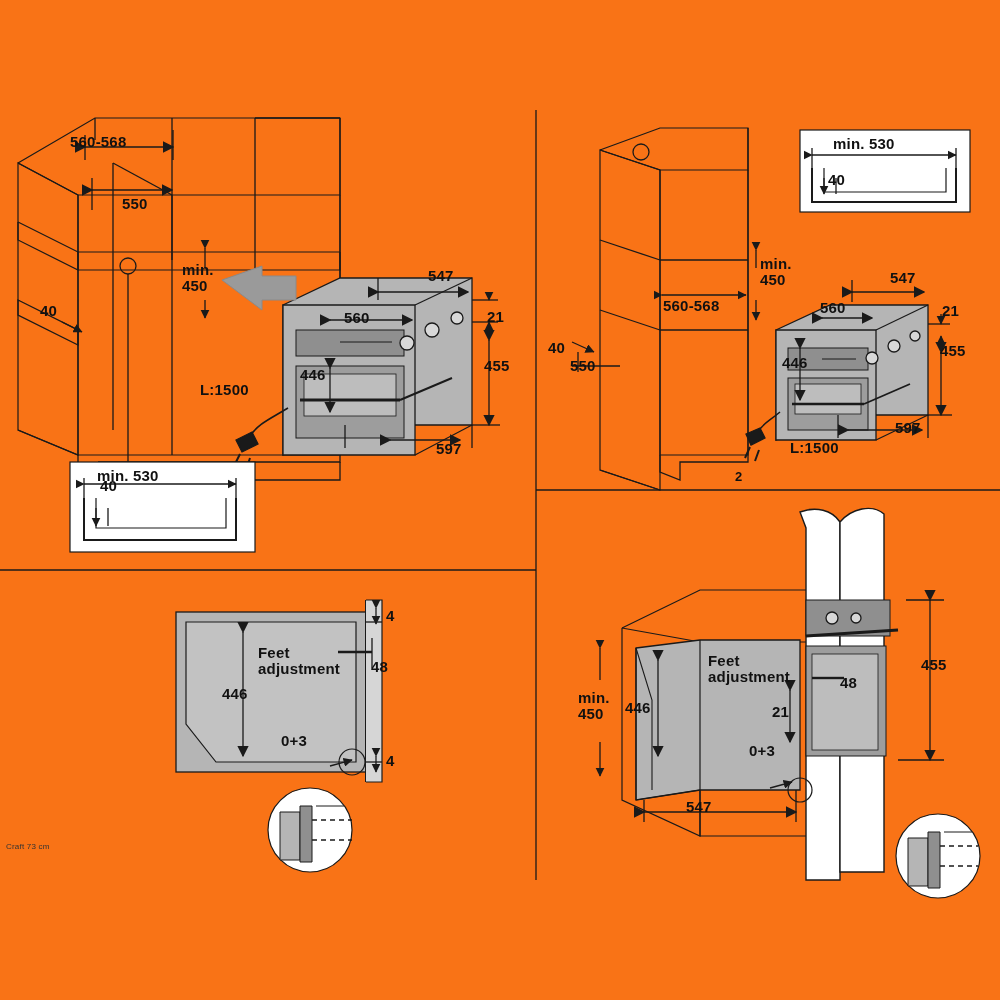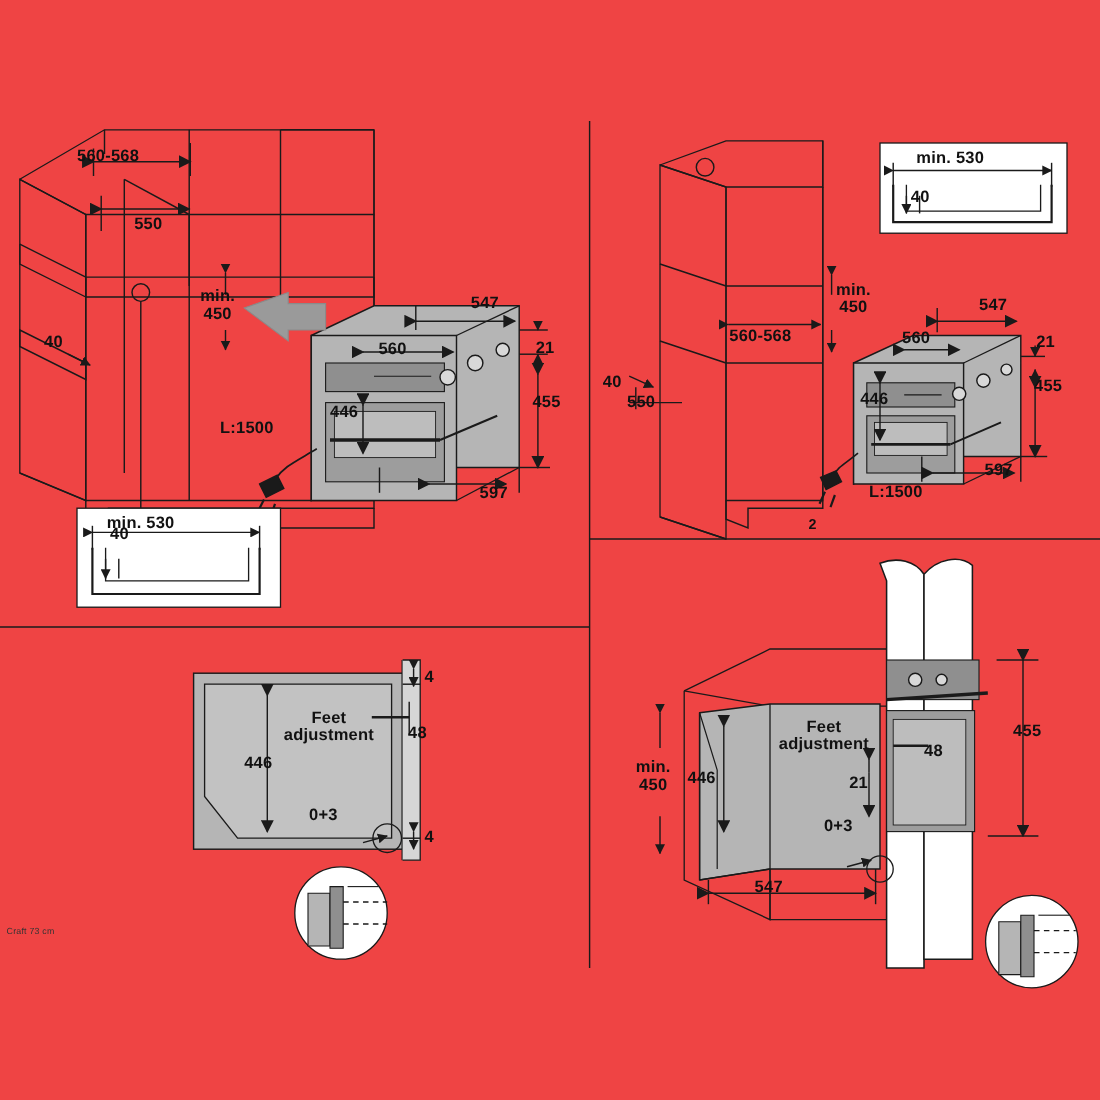--- a/index.html
+++ b/index.html
@@ -7,21 +7,21 @@
     padding: 0;
     background: #ffffff;
   }
   body {
     font-family: "Liberation Sans", sans-serif;
   }
   #sheet {
     position: relative;
     width: 1000px;
     height: 1000px;
-    background: #ef4444;
+    background: #f97316;
     overflow: hidden;
   }
   svg.layer {
     position: absolute;
     left: 0;
     top: 0;
     width: 1000px;
     height: 1000px;
   }
   .lbl {
@@ -37,21 +37,21 @@
   .lbl.small {
     font-size: 13px;
     font-weight: bold;
   }
   .lbl.tiny {
     font-size: 8px;
     font-weight: normal;
     color: #333333;
   }
   .lbl.center {
-    text-align: center;
+    text-align: left;
   }
 </style>
 </head>
 <body>
 
 <div id="sheet">
 
   <svg class="layer" viewBox="0 0 1000 1000">
     <defs>
       <marker id="ah" markerWidth="9" markerHeight="9" refX="8" refY="4.5" orient="auto">

